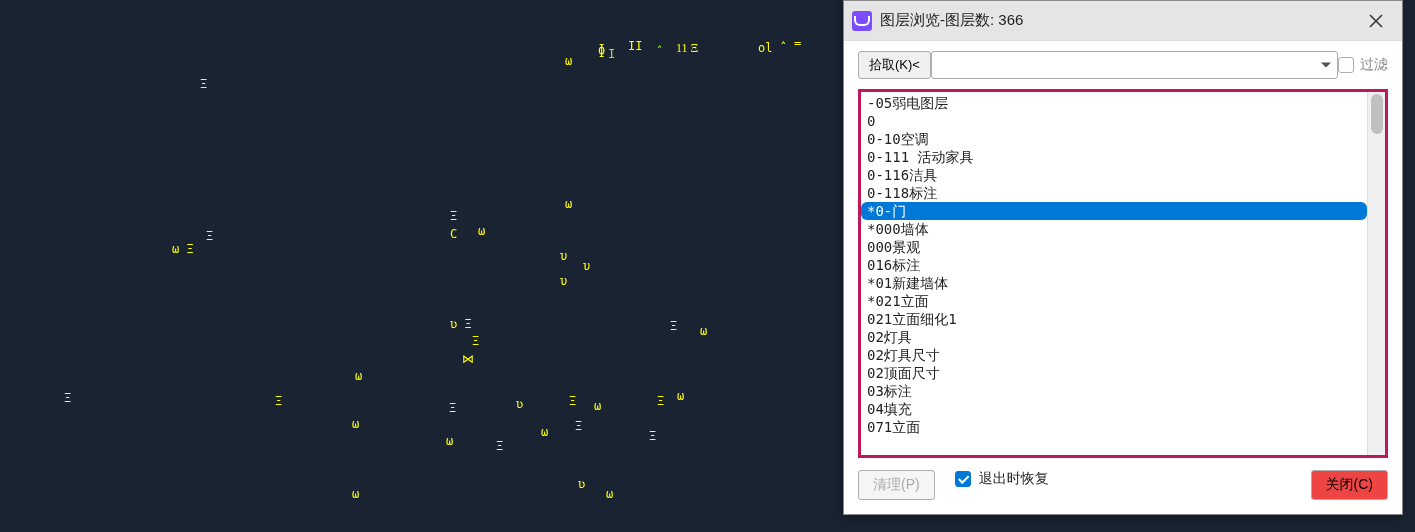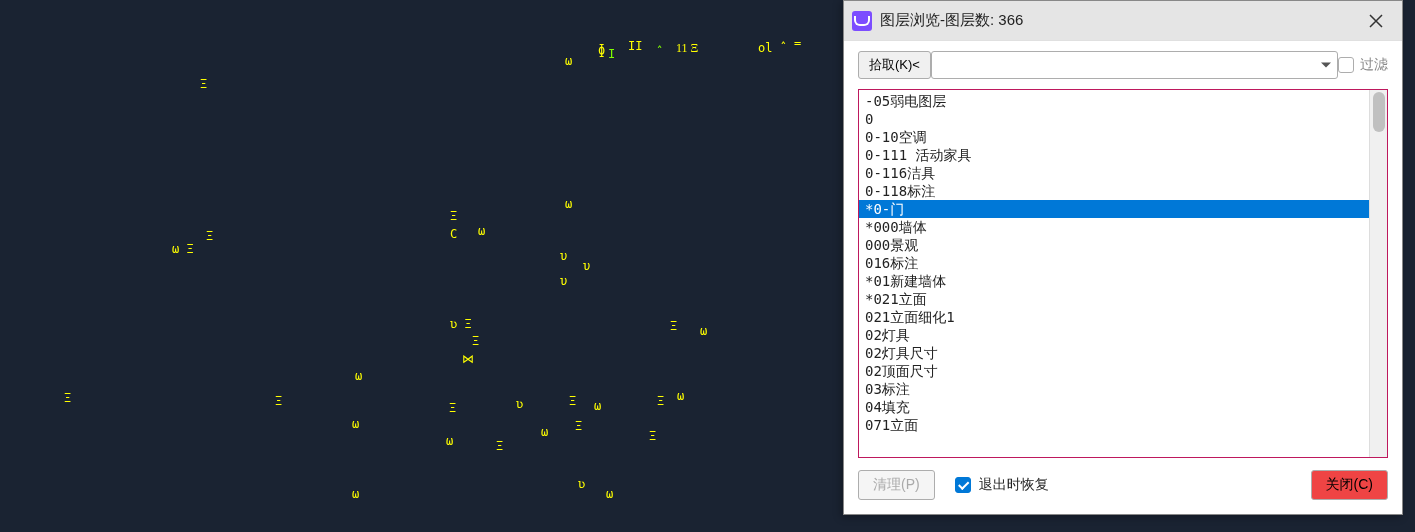--- a/index.html
+++ b/index.html
@@ -131,21 +131,21 @@
     .checkbox.checked::after {
       content: "";
       width: 4px; height: 8px;
       border: solid #fff;
       border-width: 0 2px 2px 0;
       transform: rotate(45deg) translateY(-1px);
     }
     .list-wrap {
       flex: 1;
       margin: 0 14px 0 14px;
-      border: 1px solid #be185d;
+      border: 3px solid #be185d;
       position: relative;
       overflow: hidden;
       display: flex;
     }
     .layer-list {
       flex: 1;
       overflow-y: auto;
       font-size: 14px;
       padding: 2px 0;
     }
@@ -154,40 +154,41 @@
       line-height: 18px;
       height: 18px;
       cursor: pointer;
       white-space: nowrap;
       color: #222;
       font-family: "SimSun", monospace;
     }
     .layer-item.selected {
       background: #0078d7;
       color: #fff;
+      border-radius: 6px;
     }
     .scrollbar-track {
       width: 18px;
       background: #f0f0f0;
       position: relative;
       border-left: 1px solid #ddd;
     }
     .scrollbar-thumb {
       position: absolute;
       width: 12px;
       left: 3px;
       top: 2px;
       height: 40px;
       background: #c0c0c0;
       border-radius: 6px;
     }
     .footer-row {
       padding: 12px 14px 14px 14px;
       display: flex;
-      align-items: center;
+      align-items: flex-start;
       gap: 20px;
     }
     .footer-btn {
       height: 30px;
       padding: 0 14px;
       border: 1px solid #adadad;
       background: #ef4444;
       border-radius: 3px;
       font-size: 14px;
       cursor: pointer;

